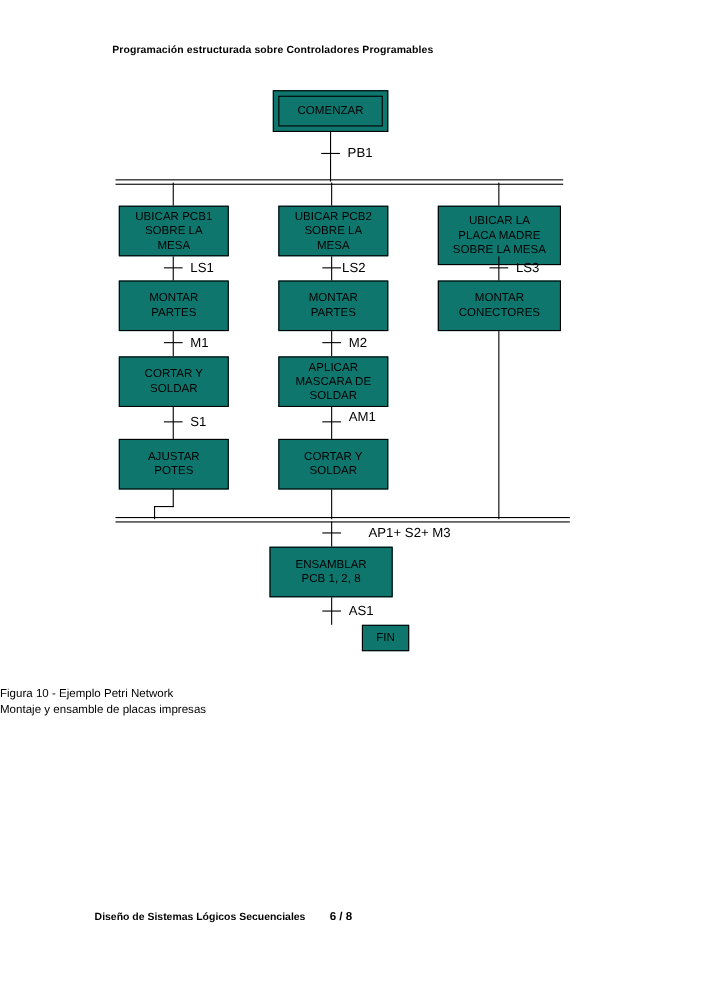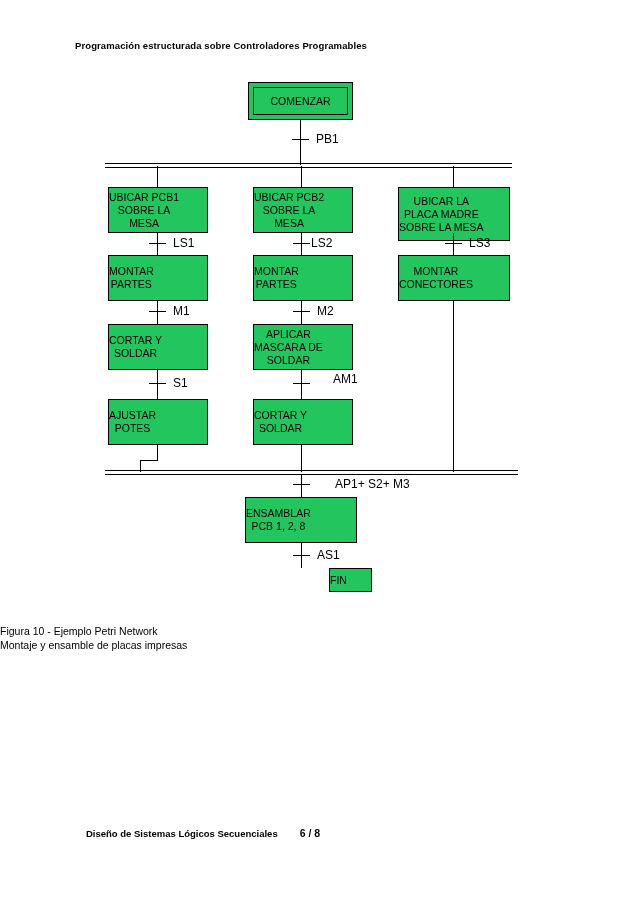--- a/index.html
+++ b/index.html
@@ -15,39 +15,40 @@
   #page {
     position: relative;
     width: 638px;
     height: 903px;
     background: #ffffff;
     overflow: hidden;
   }
 
   .hdr {
     position: absolute;
-    left: 75px;
+    left: 102px;
     top: 40px;
     font-size: 9.5px;
     font-weight: bold;
     letter-spacing: 0.1px;
     white-space: nowrap;
   }
 
   
   .box {
     position: absolute;
     border: 1.4px solid #000;
     box-sizing: border-box;
     display: flex;
     align-items: center;
+    justify-content: center;
     text-align: center;
     font-size: 10.5px;
     line-height: 13px;
-    background: #22c55e;
+    background: #0f766e;
     white-space: pre-line;
   }
   .box.dbl {
     padding: 4px;
   }
   .box.dbl > .inner {
     border: 1.4px solid #000;
     box-sizing: border-box;
     width: 100%;
     height: 100%;
@@ -186,21 +187,21 @@
   <div class="vline" style="left:301px; top:301px; height:23px;"></div>
   <div class="tick" style="left:293px; top:311px;"></div>
   <div class="tlabel" style="left:317px; top:306px;">M2</div>
 
   <div class="box" style="left:253px; top:324px; width:100px; height:46px;">APLICAR
 MASCARA DE
 SOLDAR</div>
 
   <div class="vline" style="left:301px; top:370px; height:29px;"></div>
   <div class="tick" style="left:293px; top:383px;"></div>
-  <div class="tlabel" style="left:317px; top:374px;margin-left:16px;">AM1</div>
+  <div class="tlabel" style="left:317px; top:374px;">AM1</div>
 
   <div class="box" style="left:253px; top:399px; width:100px; height:46px;">CORTAR Y
 SOLDAR</div>
 
   <div class="vline" style="left:301px; top:445px; height:27px;"></div>
 
   <div class="box" style="left:398px; top:187px; width:112px; height:54px;">UBICAR LA
 PLACA MADRE
 SOBRE LA MESA</div>
 

